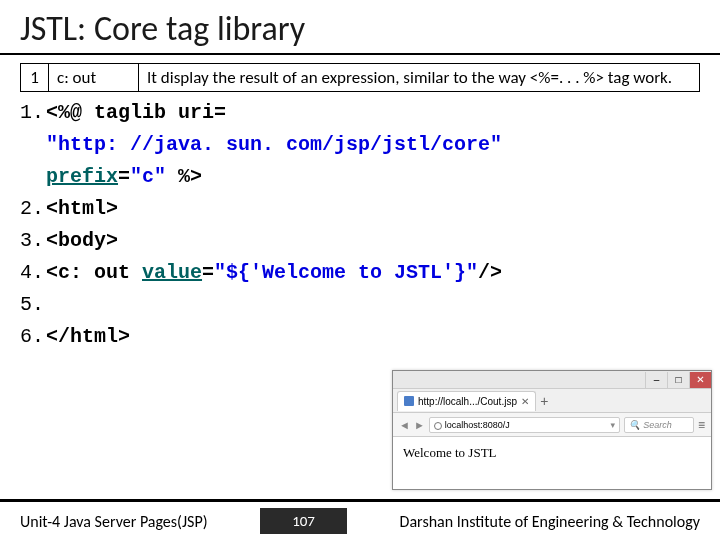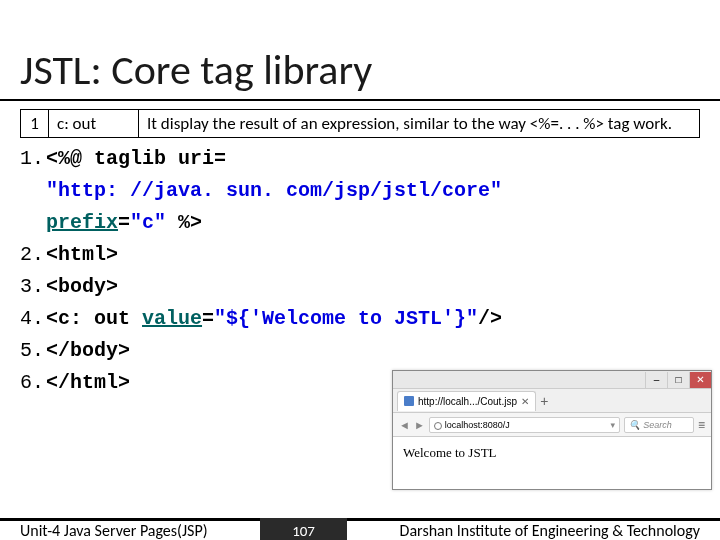--- a/index.html
+++ b/index.html
@@ -5,26 +5,25 @@
   * { margin: 0; padding: 0; box-sizing: border-box; }
   body {
     width: 720px;
     height: 540px;
     font-family: Calibri, Arial, sans-serif;
     background: #fff;
     position: relative;
     overflow: hidden;
   }
   .title {
-    font-size: 42px;
+    font-size: 34px;
     font-weight: 400;
     padding: 8px 20px 4px 20px;
     border-bottom: 2px solid #000;
     color: #1a1a1a;
-    margin-top: 36px;
   }
   .tag-table {
     margin: 8px 20px 6px 20px;
     border-collapse: collapse;
     width: calc(100% - 40px);
   }
   .tag-table td {
     border: 1.5px solid #000;
     padding: 3px 8px;
     font-size: 17px;
@@ -135,21 +134,21 @@
   .browser-body {
     padding: 8px 10px;
     font-size: 13px;
     font-family: "Times New Roman", serif;
   }
   .footer {
     position: absolute;
     bottom: 0;
     left: 0;
     right: 0;
-    height: 22px;
+    height: 41px;
     display: flex;
     align-items: center;
     justify-content: space-between;
     border-top: 3px solid #000;
     padding: 0 20px;
     font-size: 16px;
   }
   .footer-center {
     background: #2a2a2a;
     color: #fff;
@@ -198,21 +197,20 @@
     <span class="code-content code-black">&lt;body&gt;</span>
   </div>
   <div class="code-line">
     <span class="line-no">4.</span>
     <span class="code-content">
       <span class="code-black">&lt;c: out </span><span class="code-teal">value</span><span class="code-black">=</span><span class="code-blue">"${'Welcome to JSTL'}"</span><span class="code-black">/&gt;</span>
     </span>
   </div>
   <div class="code-line">
     <span class="line-no">5.</span>
-    <span class="code-content code-black">&lt;/body&gt;</span>
   </div>
   <div class="code-line">
     <span class="line-no">6.</span>
     <span class="code-content code-black">&lt;/html&gt;</span>
   </div>
 </div>
 
 <div class="browser">
   <div class="browser-titlebar">
     <div class="win-btn">–</div>

